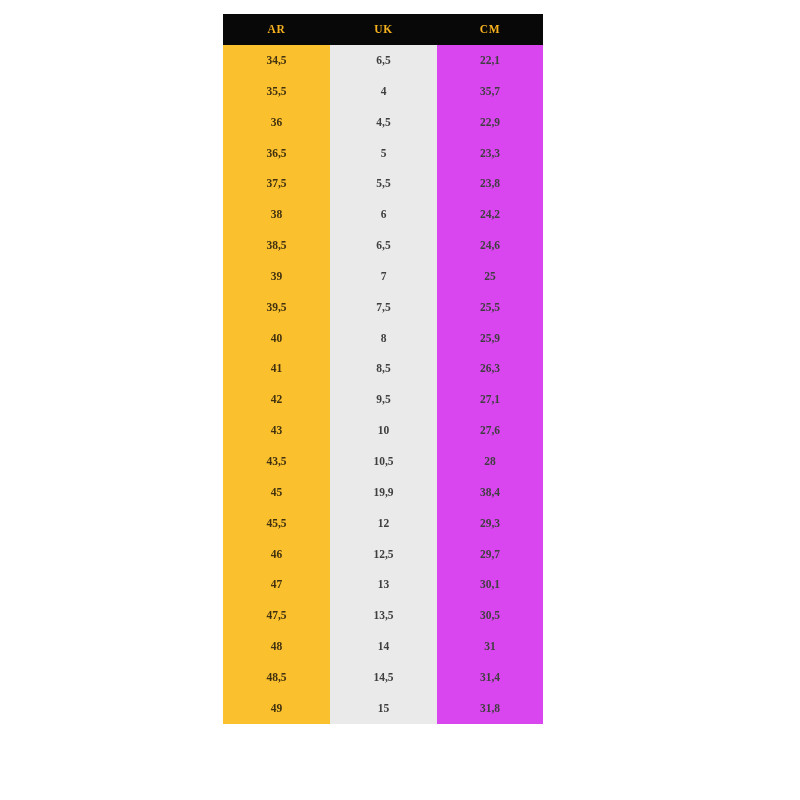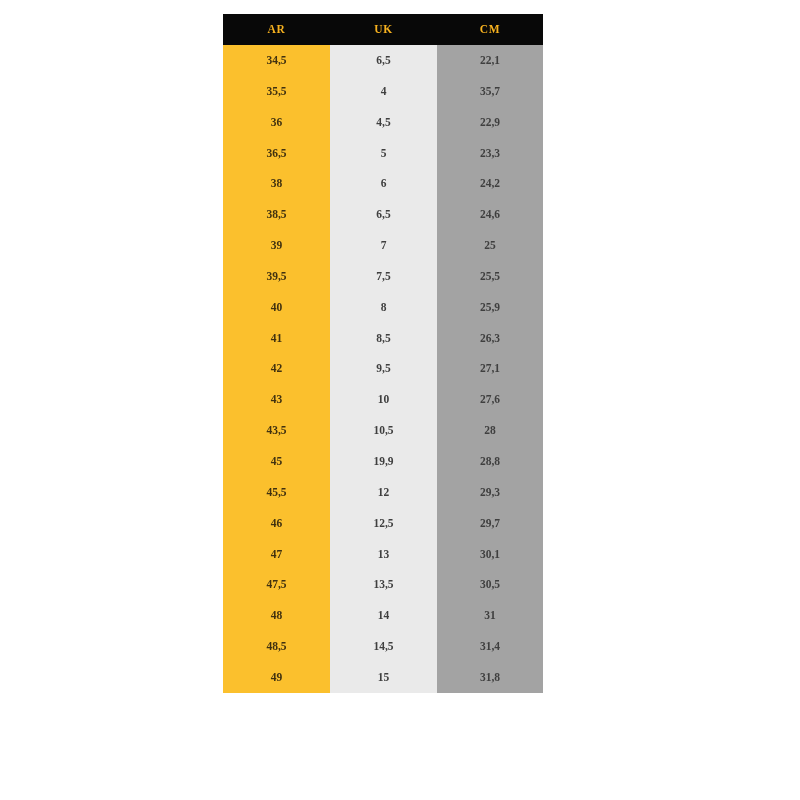--- a/index.html
+++ b/index.html
@@ -73,21 +73,21 @@
   #size-table tbody td.cell-ar {
     background: #fbc02d;
     color: #403110;
     text-align: center;
   }
   #size-table tbody td.cell-uk {
     background: #eaeaea;
     color: #3f3f3f;
   }
   #size-table tbody td.cell-cm {
-    background: #a3a3a3;
+    background: #d946ef;
     color: #3f3f3f;
   }
 </style>
 </head>
 <body>
 
 <div id="size-chart-page">
   <table id="size-table">
     <colgroup>
       <col class="col-ar">
@@ -116,20 +116,25 @@
           <td class="cell-ar">36</td>
           <td class="cell-uk">4,5</td>
           <td class="cell-cm">22,9</td>
         </tr>
         <tr>
           <td class="cell-ar">36,5</td>
           <td class="cell-uk">5</td>
           <td class="cell-cm">23,3</td>
         </tr>
         <tr>
+          <td class="cell-ar">37,5</td>
+          <td class="cell-uk">5,5</td>
+          <td class="cell-cm">23,8</td>
+        </tr>
+        <tr>
           <td class="cell-ar">38</td>
           <td class="cell-uk">6</td>
           <td class="cell-cm">24,2</td>
         </tr>
         <tr>
           <td class="cell-ar">38,5</td>
           <td class="cell-uk">6,5</td>
           <td class="cell-cm">24,6</td>
         </tr>
         <tr>
@@ -163,21 +168,21 @@
           <td class="cell-cm">27,6</td>
         </tr>
         <tr>
           <td class="cell-ar">43,5</td>
           <td class="cell-uk">10,5</td>
           <td class="cell-cm">28</td>
         </tr>
         <tr>
           <td class="cell-ar">45</td>
           <td class="cell-uk">19,9</td>
-          <td class="cell-cm">28,8</td>
+          <td class="cell-cm">38,4</td>
         </tr>
         <tr>
           <td class="cell-ar">45,5</td>
           <td class="cell-uk">12</td>
           <td class="cell-cm">29,3</td>
         </tr>
         <tr>
           <td class="cell-ar">46</td>
           <td class="cell-uk">12,5</td>
           <td class="cell-cm">29,7</td>

